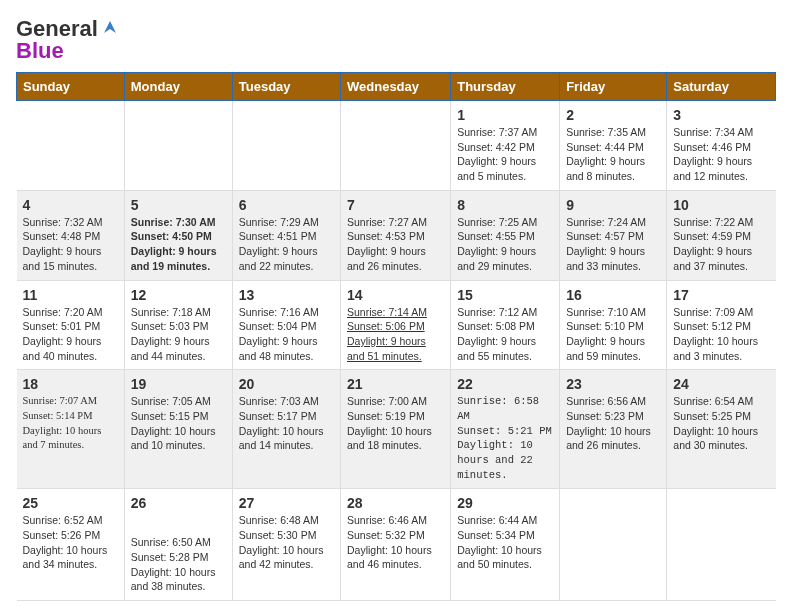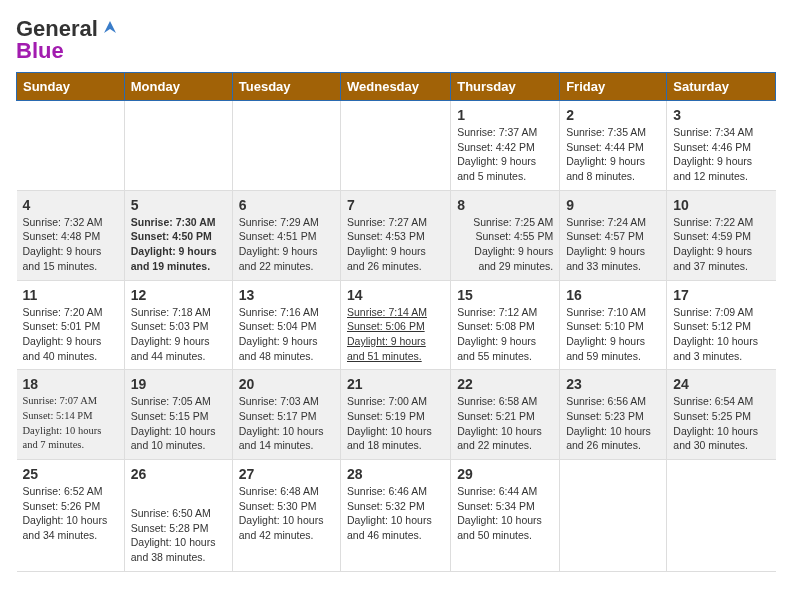--- a/index.html
+++ b/index.html
@@ -157,21 +157,21 @@
 Daylight: 9 hours and 22 minutes.</div>
         </td>
         <td>
           <span class="day-num">7</span>
           <div class="day-info" style="white-space: pre-line;">Sunrise: 7:27 AM
 Sunset: 4:53 PM
 Daylight: 9 hours and 26 minutes.</div>
         </td>
         <td>
           <span class="day-num">8</span>
-          <div class="day-info" style="white-space: pre-line; text-align: right;">Sunrise: 7:25 AM
+          <div class="day-info" style="white-space: pre-line;">Sunrise: 7:25 AM
 Sunset: 4:55 PM
 Daylight: 9 hours and 29 minutes.</div>
         </td>
         <td>
           <span class="day-num">9</span>
           <div class="day-info" style="white-space: pre-line;">Sunrise: 7:24 AM
 Sunset: 4:57 PM
 Daylight: 9 hours and 33 minutes.</div>
         </td>
         <td>
@@ -245,21 +245,21 @@
 Daylight: 10 hours and 14 minutes.</div>
         </td>
         <td>
           <span class="day-num">21</span>
           <div class="day-info" style="white-space: pre-line;">Sunrise: 7:00 AM
 Sunset: 5:19 PM
 Daylight: 10 hours and 18 minutes.</div>
         </td>
         <td>
           <span class="day-num">22</span>
-          <div class="day-info" style="white-space: pre-line;">Sunrise: 6:58 AM
+          <div class="day-info" style="white-space: pre-line; font-family: Liberation Mono, monospace;">Sunrise: 6:58 AM
 Sunset: 5:21 PM
 Daylight: 10 hours and 22 minutes.</div>
         </td>
         <td>
           <span class="day-num">23</span>
           <div class="day-info" style="white-space: pre-line;">Sunrise: 6:56 AM
 Sunset: 5:23 PM
 Daylight: 10 hours and 26 minutes.</div>
         </td>
         <td>

